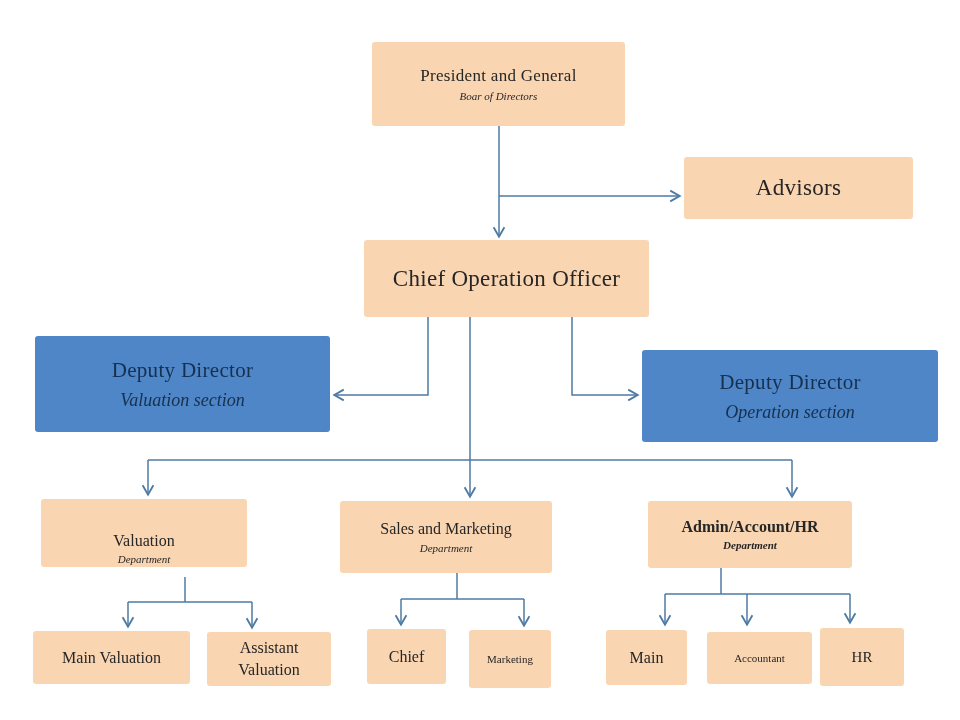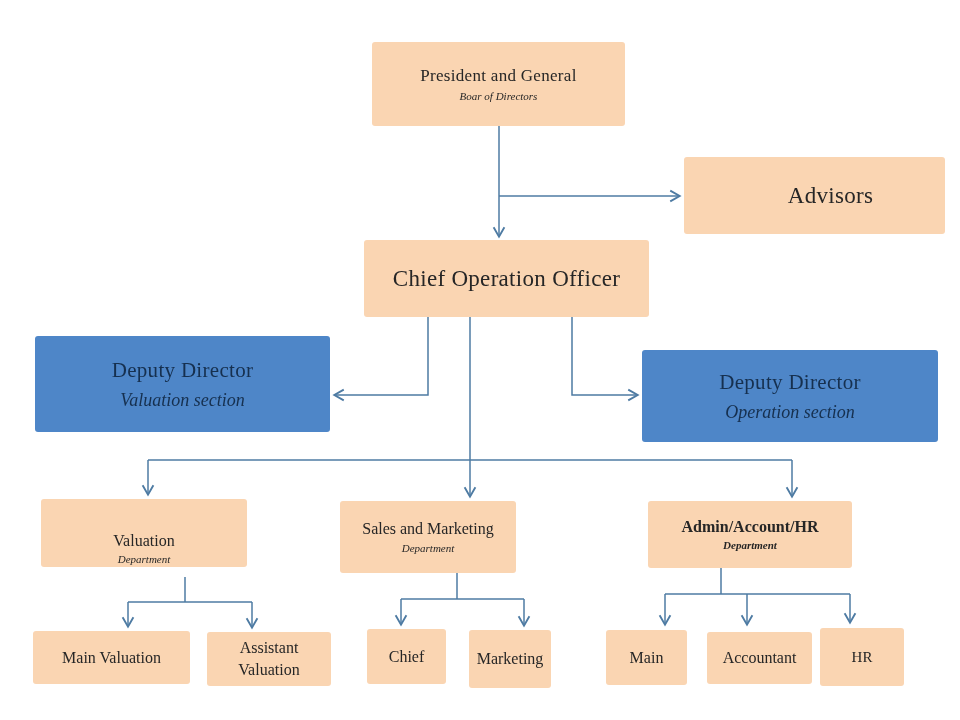--- a/index.html
+++ b/index.html
@@ -25,21 +25,21 @@
     background: var(--peach, #FAD5B2);
     color: var(--ink, #262626);
   }
   .blue {
     background: var(--blue, #4E86C8);
     color: var(--navy, #16304F);
   }
   .t-lg   { font-size: 23px; letter-spacing: 0.3px; }
   .t-md   { font-size: 17px; letter-spacing: 0.3px; }
   .t-sm   { font-size: 16px; }
-  .t-xs   { font-size: 16px; }
+  .t-xs   { font-size: 11px; }
   .dep1   { font-size: 21px; letter-spacing: 0.3px; }
   .dep2   { font-size: 18px; font-style: italic; margin-top: 3px; }
   .sub-it { font-style: italic; font-size: 11px; margin-top: 1px; }
   .hr-label { font-family: Liberation Serif, serif; font-size: 15px; }
   #wires {
     position: absolute;
     left: 0; top: 0;
     pointer-events: none;
   }
   #wires path {
@@ -92,21 +92,21 @@
     <path d="M665,594 V624" marker-end="url(#arrow)"></path>
     <path d="M747,594 V624" marker-end="url(#arrow)"></path>
     <path d="M850,594 V622" marker-end="url(#arrow)"></path>
   </svg>
 
   <div class="node peach" style="left:372px; top:42px; width:253px; height:84px;">
     <span class="t-md">President and General</span>
     <span class="sub-it">Boar of Directors</span>
   </div>
 
-  <div class="node peach" style="left:684px; top:157px; width:229px; height:77px;padding-left:32px;">
+  <div class="node peach" style="left:684px; top:157px; width:229px; height:62px;">
     <span class="t-lg">Advisors</span>
   </div>
 
   <div class="node peach" style="left:349px; top:240px; width:285px; height:77px;margin-left:15px;">
     <span class="t-lg">Chief Operation Officer</span>
   </div>
 
   <div class="node blue" style="left:35px; top:336px; width:295px; height:96px;">
     <span class="dep1">Deputy Director</span>
     <span class="dep2">Valuation section</span>
@@ -115,21 +115,21 @@
   <div class="node blue" style="left:642px; top:350px; width:296px; height:92px;">
     <span class="dep1">Deputy Director</span>
     <span class="dep2">Operation section</span>
   </div>
 
   <div class="node peach" style="left:41px; top:499px; width:206px; height:68px;justify-content:flex-end;">
     <span class="t-sm">Valuation</span>
     <span class="sub-it">Department</span>
   </div>
 
-  <div class="node peach" style="left:340px; top:501px; width:176px; height:72px;">
+  <div class="node peach" style="left:340px; top:501px; width:212px; height:72px;">
     <span class="t-sm">Sales and Marketing</span>
     <span class="sub-it">Department</span>
   </div>
 
   <div class="node peach" style="left:648px; top:501px; width:204px; height:67px;font-weight:bold;">
     <span class="t-sm">Admin/Account/HR</span>
     <span class="sub-it">Department</span>
   </div>
 
   <div class="node peach" style="left:33px; top:631px; width:157px; height:53px;">

